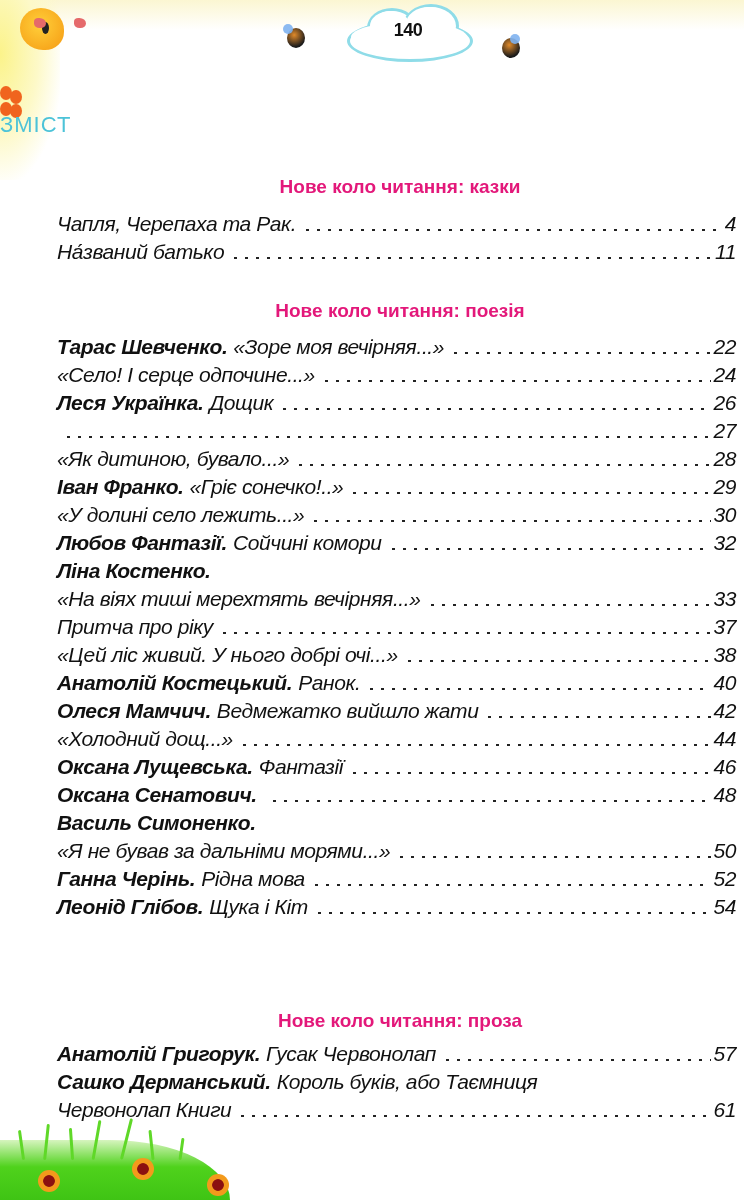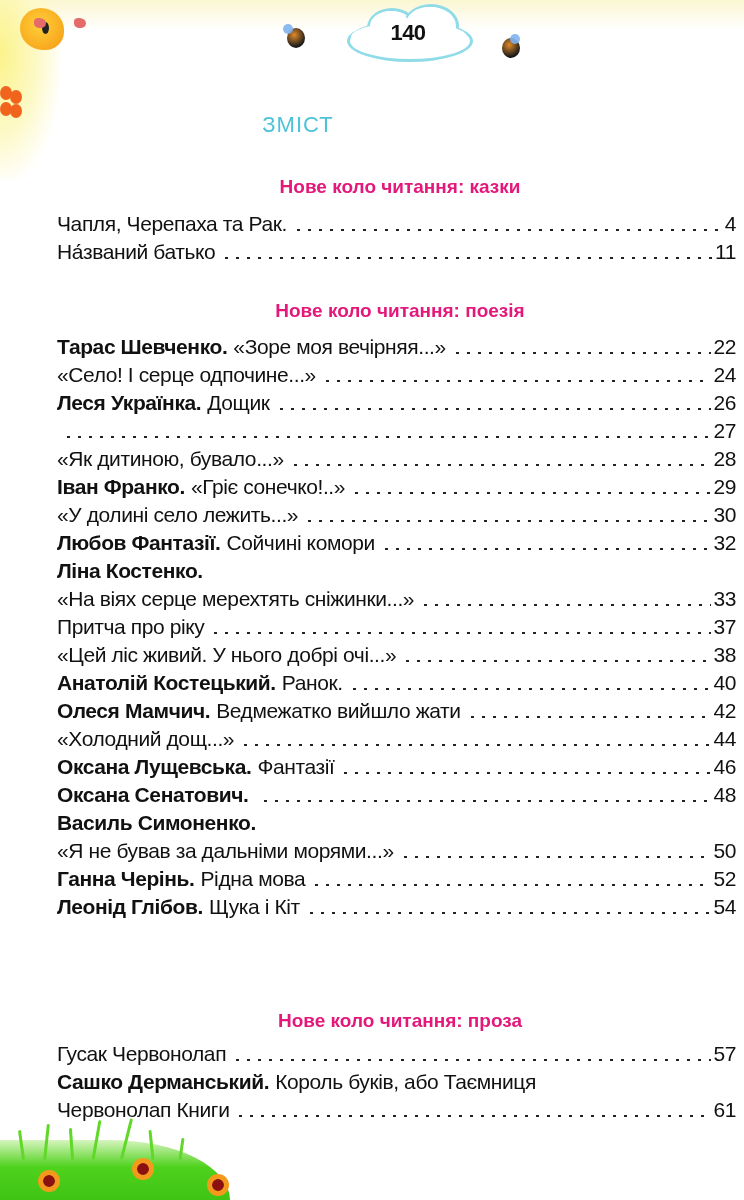--- a/index.html
+++ b/index.html
@@ -30,38 +30,39 @@
     }
     .butterfly span { position:absolute; width:12px; height:14px; background:#f0641e; border-radius:50%; }
     .cloud {
       position: absolute; left: 333px; top: 4px; width: 150px; height: 60px;
     }
     .cloud-shape {
       position:absolute; border: 3px solid #8fdce8; background:#fff; border-radius:50%;
     }
     .page-number {
       position: absolute; left: 333px; top: 20px; width: 150px; text-align: center;
-      font-size: 22px; font-weight: bold; color: #111; letter-spacing: -0.5px;
+      font-size: 18px; font-weight: bold; color: #111; letter-spacing: -0.5px;
     }
     .bee { position:absolute; width:24px; height:26px; }
     .bee .body { position:absolute; left:4px; top:6px; width:18px; height:20px; border-radius:50%; background: radial-gradient(circle at 40% 35%, #e08a2a, #1a1a1a 70%); }
     .bee .wing { position:absolute; left:0; top:2px; width:10px; height:10px; border-radius:50%; background:#7fb3f0; opacity:.9; }
     .title {
-      position: absolute; left: 0; top: 112px; width: 596px; text-align: center;
+      position: absolute; left: 0; top: 112px; width: 596px; text-align: left;
       font-size: 22px; color: #4cc3d8; letter-spacing: 1px;
     }
     .section-head {
       position: absolute; left: 0; width: 800px; text-align: center;
       font-size: 19px; font-weight: bold; color: #e3187a;
     }
     .row {
       position: absolute; left: 57px; width: 679px; height: 28px;
       display: flex; align-items: flex-end;
       font-size: 21px; line-height: 28px; white-space: nowrap;
       letter-spacing: -0.4px;
+      font-style: italic;
     }
     .row .author { font-weight: bold; margin-right: 6px; }
     .row .work { }
     .row .dots {
       flex: 1; overflow: hidden; margin: 0 2px 0 6px;
       background-image: radial-gradient(circle, #222 1.2px, transparent 1.5px);
       background-size: 11px 4px; background-repeat: repeat-x; background-position: left 18px;
       height: 28px; align-self: stretch;
     }
     .row .page { text-align: right; min-width: 12px; }
@@ -163,21 +164,21 @@
 <div class="row" style="top:529px">
   <span class="author">Любов Фантазії.</span>
   <span class="work">Сойчині комори</span>
   <span class="dots"></span>
   <span class="page">32</span>
 </div>
 <div class="row" style="top:557px">
   <span class="author">Ліна Костенко.</span>
 </div>
 <div class="row" style="top:585px">
-  <span class="work">«На віях серце мерехтять сніжинки...»</span>
+  <span class="work">«На віях тиші мерехтять вечірняя...»</span>
   <span class="dots"></span>
   <span class="page">33</span>
 </div>
 <div class="row" style="top:613px">
   <span class="work">Притча про ріку</span>
   <span class="dots"></span>
   <span class="page">37</span>
 </div>
 <div class="row" style="top:641px">
   <span class="work">«Цей ліс живий. У нього добрі очі...»</span>
@@ -228,20 +229,21 @@
 </div>
 <div class="row" style="top:893px">
   <span class="author">Леонід Глібов.</span>
   <span class="work">Щука і Кіт</span>
   <span class="dots"></span>
   <span class="page">54</span>
 </div>
 
 <div class="section-head" style="top:1010px">Нове коло читання: проза</div>
 <div class="row" style="top:1040px">
+  <span class="author">Анатолій Григорук.</span>
   <span class="work">Гусак Червонолап</span>
   <span class="dots"></span>
   <span class="page">57</span>
 </div>
 <div class="row" style="top:1068px">
   <span class="author">Сашко Дерманський.</span>
   <span class="work">Король буків, або Таємниця</span>
 </div>
 <div class="row" style="top:1096px">
   <span class="work">Червонолап Книги</span>

